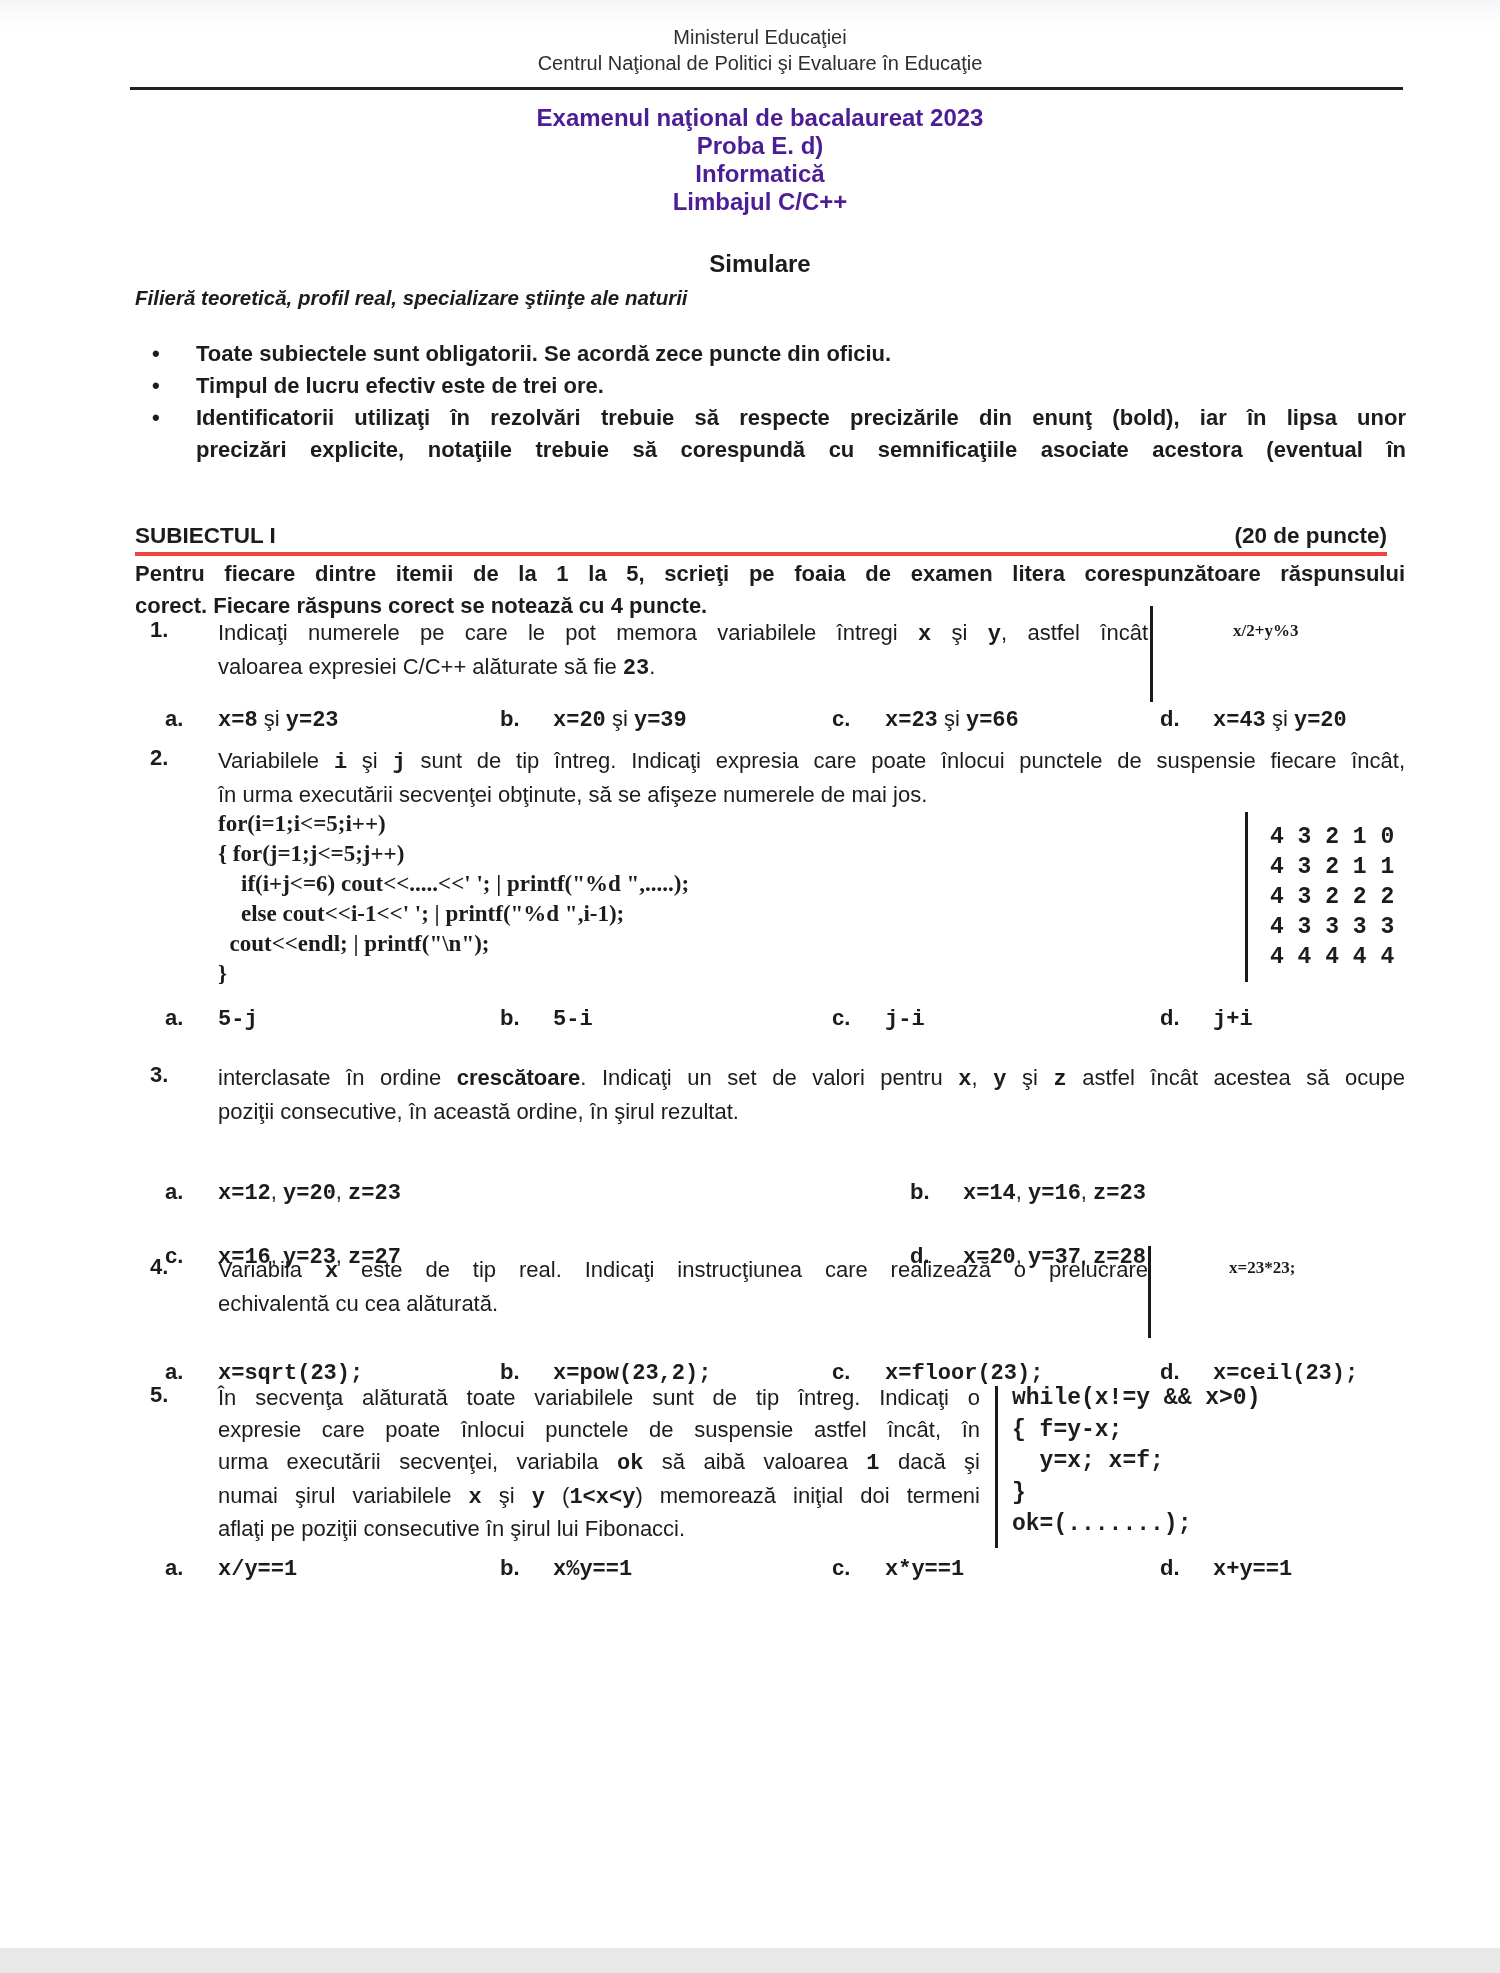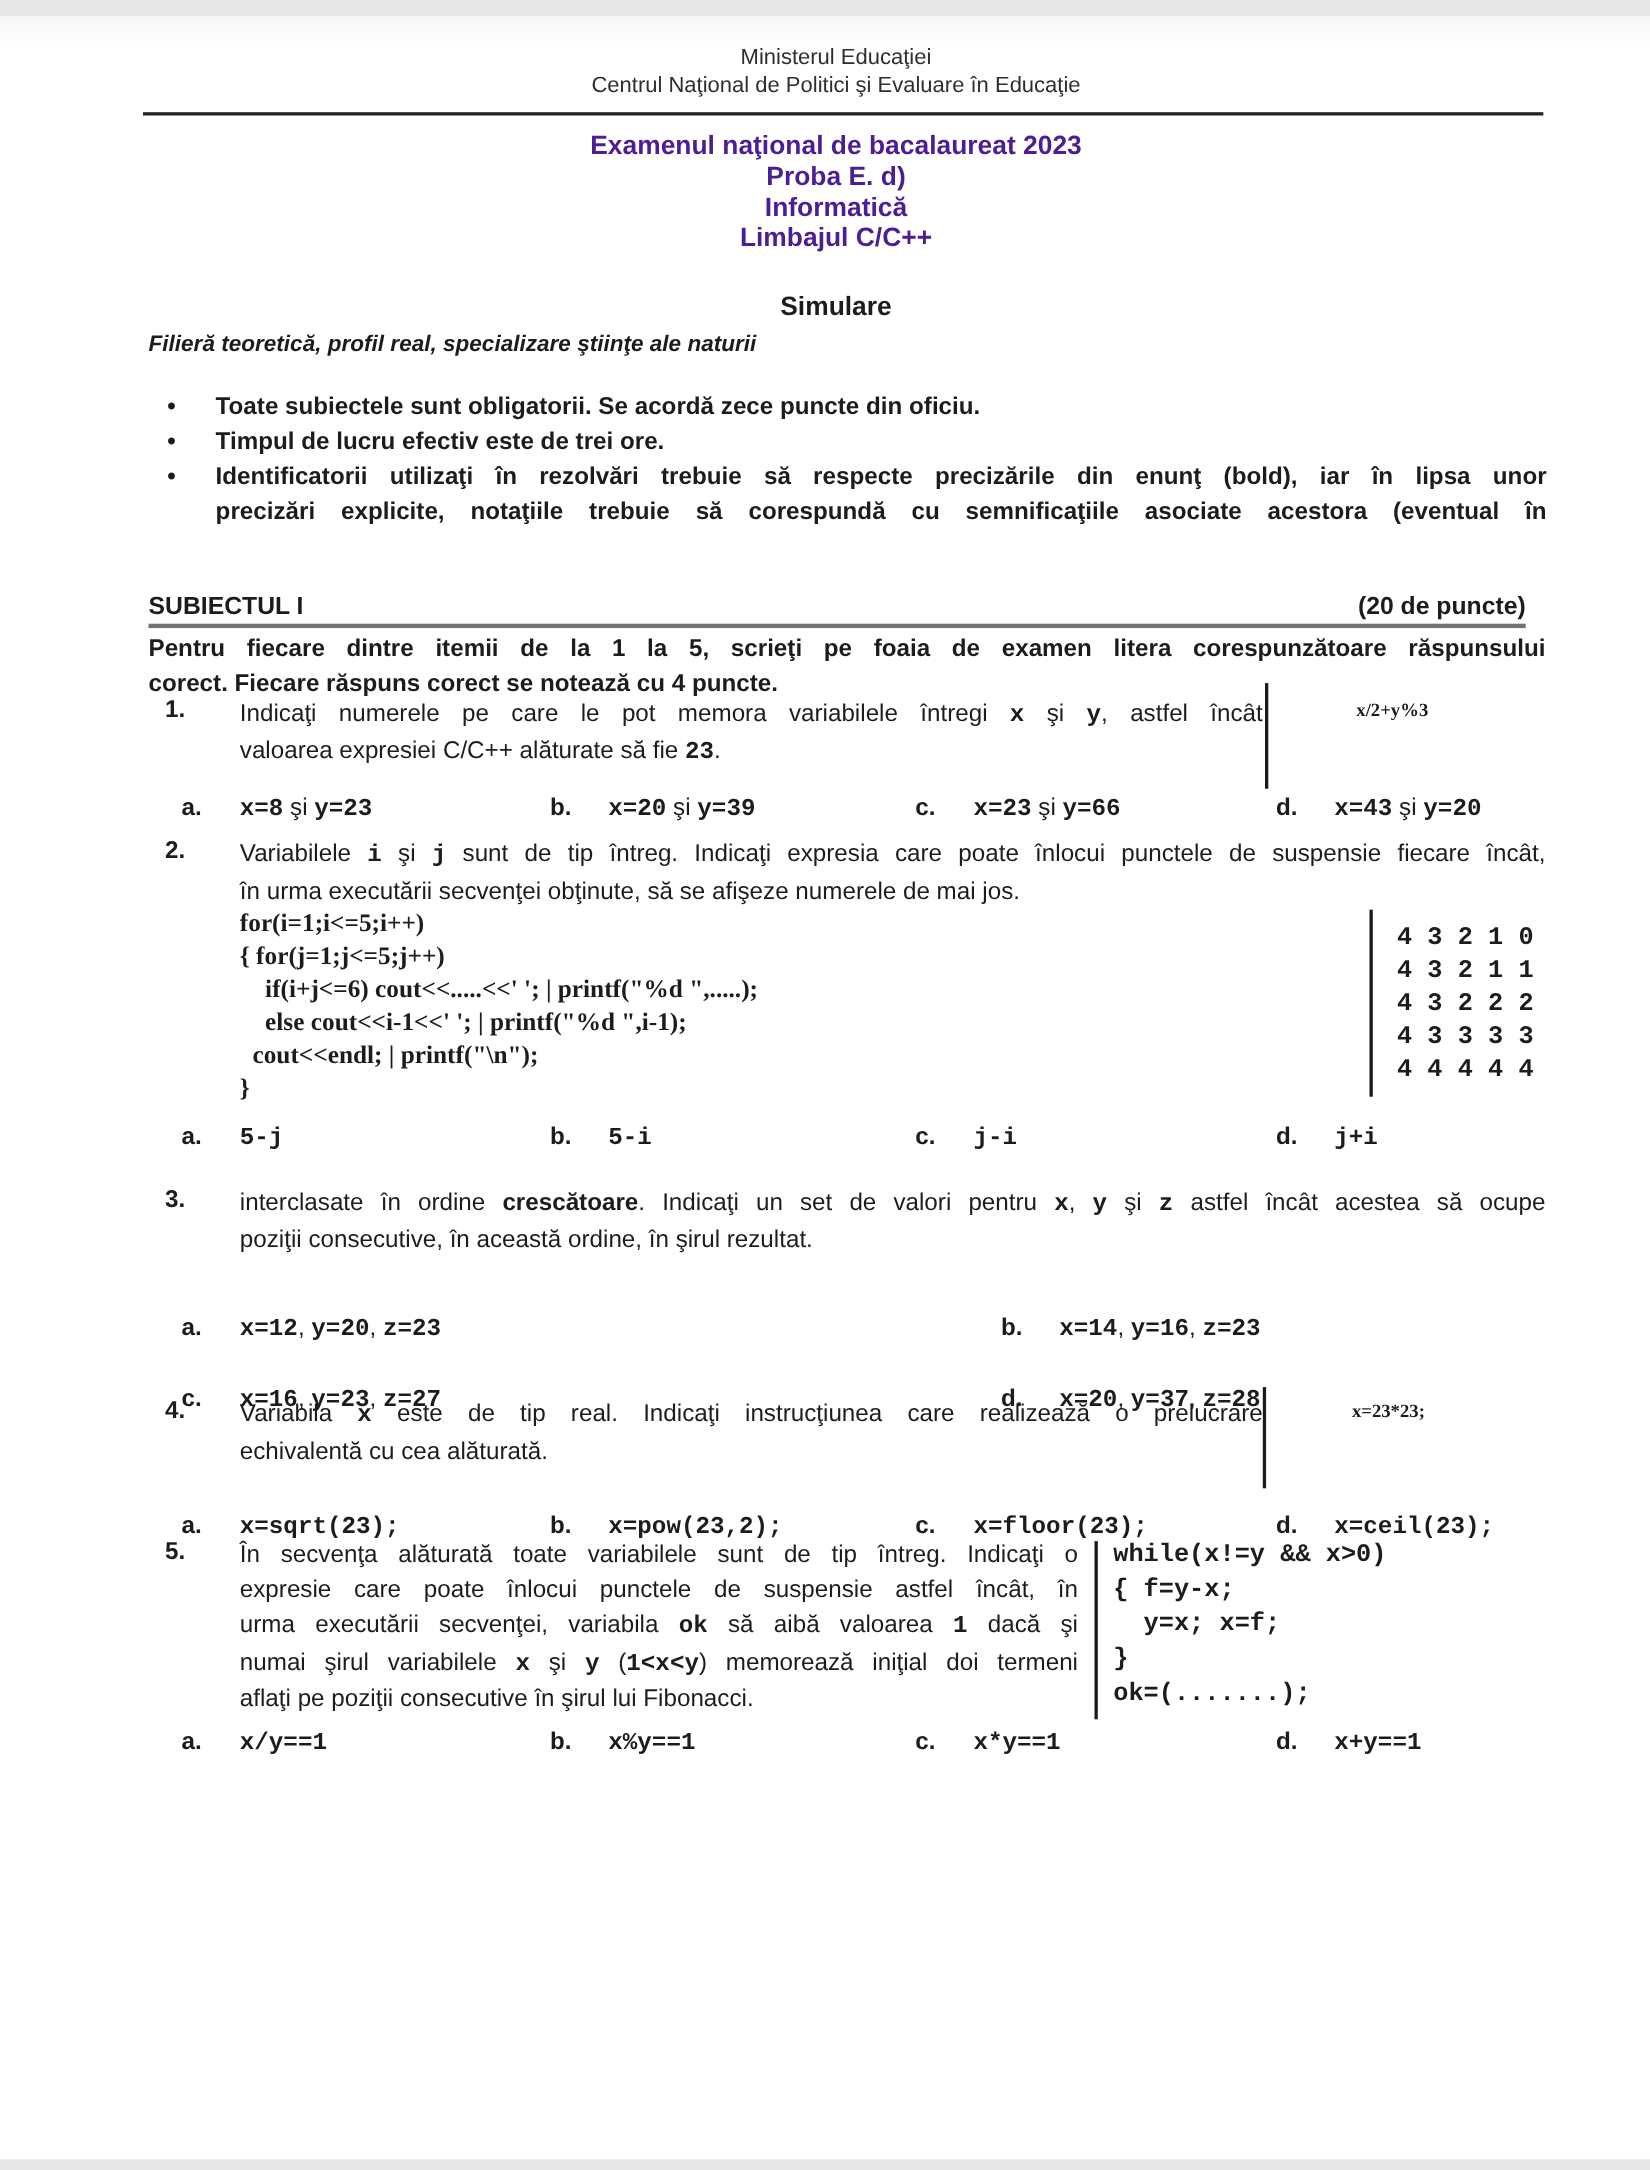--- a/index.html
+++ b/index.html
@@ -1,37 +1,37 @@
 <!DOCTYPE html>
 <html><head>
 <meta charset="utf-8">
 <style>
   html,body{margin:0;padding:0;background:#e8e8e8;}
   .page{
-    position:relative;width:1500px;height:1948px;margin:15px auto;
+    position:relative;width:1500px;height:1948px;margin:0 auto;
     background:#ffffff;color:#1c1c1c;overflow:hidden;
     font-family:"Liberation Sans",sans-serif;
   }
   .page::before{
     content:"";position:absolute;left:0;top:0;width:100%;height:28px;
     background:linear-gradient(#f5f6f7,#ffffff);
   }
   .abs{position:absolute;}
   .center-block{left:135px;width:1250px;text-align:center;}
   .org{top:24px;font-size:20px;line-height:26px;color:#2e2e2e;}
   .org div{white-space:nowrap;}
   .top-rule{left:130px;top:87px;width:1273px;height:3px;background:#222;}
   .title-block{top:104px;font-weight:bold;font-size:24px;line-height:28px;color:#4c1d95;}
   .simulare{top:250px;left:135px;width:1250px;text-align:center;font-weight:bold;font-size:24px;}
   .filiera{top:286px;left:135px;width:1270px;font-weight:bold;font-style:italic;font-size:20.5px;}
   .instr{top:338px;left:150px;width:1256px;margin:0;padding:0;list-style:none;
          font-weight:bold;font-size:22px;line-height:31.5px;}
   .instr li{position:relative;padding-left:46px;margin:0;}
   .instr li .marker{position:absolute;left:2px;top:0;font-size:22px;}
-  .section-row{top:522px;left:135px;width:1252px;height:30px;border-bottom:4px solid #737373;
+  .section-row{top:522px;left:135px;width:1252px;height:30px;border-bottom:4px solid #ef4444;
                font-weight:bold;font-size:22.5px;line-height:28px;}
   .section-row .pts{position:absolute;right:0;top:0;}
   .intro{top:558px;left:135px;width:1270px;font-weight:bold;font-size:22px;line-height:32px;}
   .line{min-height:32px;line-height:32px;}
   .jl{text-align:justify;text-align-last:justify;}
   .item-num{font-weight:bold;font-size:22px;width:46px;}
   .item-body{font-size:22px;line-height:32px;}
   .seg-c{font-family:"Liberation Mono",monospace;font-weight:bold;}
   .seg-b{font-weight:bold;}
   .mono{font-family:"Liberation Mono",monospace;font-weight:bold;font-size:23px;}

